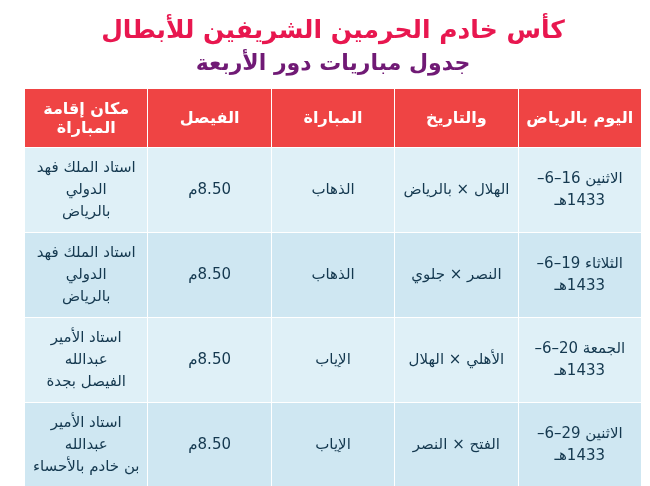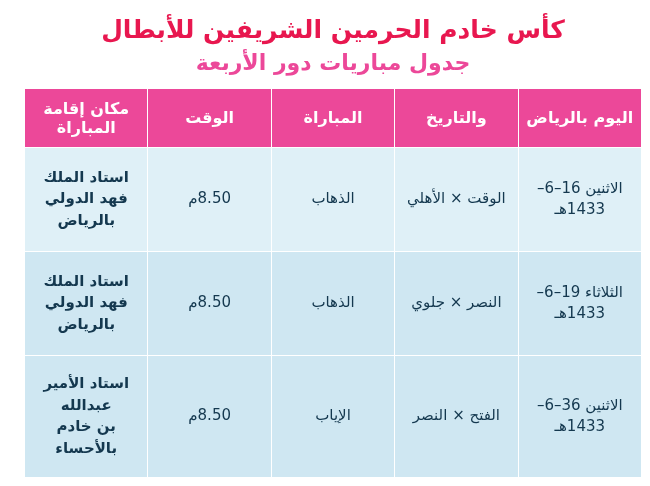--- a/index.html
+++ b/index.html
@@ -27,40 +27,40 @@
     text-align: center;
   }
   .title-main {
     color: #e8174f;
     font-size: 25px;
     font-weight: bold;
     line-height: 1.25;
     letter-spacing: 0px;
   }
   .title-sub {
-    color: #ec4899;
+    color: #701a75;
     font-size: 22px;
     font-weight: bold;
     line-height: 1.3;
     margin-top: 4px;
   }
   .table-wrap {
     flex: 1;
     padding: 0 8px 8px 8px;
     box-sizing: border-box;
   }
   table.schedule {
     width: 100%;
     height: 100%;
     border-collapse: collapse;
     table-layout: fixed;
     direction: rtl;
   }
   table.schedule th {
-    background: #ec4899;
+    background: #ef4444;
     color: #ffffff;
     font-size: 16px;
     font-weight: bold;
     height: 54px;
     text-align: center;
     vertical-align: middle;
     border: 1px solid #ffffff;
     padding: 2px 4px;
   }
   table.schedule td {
@@ -75,21 +75,20 @@
     height: 72px;
   }
   table.schedule tr.row-alt td {
     background: #cfe7f2;
   }
   td.col-date {
     font-size: 14.5px;
   }
   td.col-venue {
     font-size: 15px;
-    font-weight: bold;
   }
   .cell-line {
     display: block;
   }
 </style>
 </head>
 <body>
 
 <div class="page">
 
@@ -98,32 +97,32 @@
     <div class="title-sub">جدول مباريات دور الأربعة</div>
   </div>
 
   <div class="table-wrap">
     <table class="schedule">
       <thead>
         <tr>
           <th>اليوم بالرياض</th>
           <th>والتاريخ</th>
           <th>المباراة</th>
-          <th>الوقت</th>
+          <th>الفيصل</th>
           <th>مكان إقامة المباراة</th>
         </tr>
       </thead>
       <tbody>
 
         <tr class="row-main">
           <td class="col-date">
             <span class="cell-line">الاثنين 16–6–</span>
             <span class="cell-line">1433هـ</span>
           </td>
-          <td class="col-teams">الوقت × الأهلي</td>
+          <td class="col-teams">الهلال × بالرياض</td>
           <td class="col-leg">الذهاب</td>
           <td class="col-time">8.50م</td>
           <td class="col-venue">
             <span class="cell-line">استاد الملك فهد الدولي</span>
             <span class="cell-line">بالرياض</span>
           </td>
         </tr>
 
         <tr class="row-alt">
           <td class="col-date">
@@ -132,24 +131,37 @@
           </td>
           <td class="col-teams">النصر × جلوي</td>
           <td class="col-leg">الذهاب</td>
           <td class="col-time">8.50م</td>
           <td class="col-venue">
             <span class="cell-line">استاد الملك فهد الدولي</span>
             <span class="cell-line">بالرياض</span>
           </td>
         </tr>
 
+        <tr class="row-main">
+          <td class="col-date">
+            <span class="cell-line">الجمعة 20–6–</span>
+            <span class="cell-line">1433هـ</span>
+          </td>
+          <td class="col-teams">الأهلي × الهلال</td>
+          <td class="col-leg">الإياب</td>
+          <td class="col-time">8.50م</td>
+          <td class="col-venue">
+            <span class="cell-line">استاد الأمير عبدالله</span>
+            <span class="cell-line">الفيصل بجدة</span>
+          </td>
+        </tr>
 
         <tr class="row-alt">
           <td class="col-date">
-            <span class="cell-line">الاثنين 36–6–</span>
+            <span class="cell-line">الاثنين 29–6–</span>
             <span class="cell-line">1433هـ</span>
           </td>
           <td class="col-teams">الفتح × النصر</td>
           <td class="col-leg">الإياب</td>
           <td class="col-time">8.50م</td>
           <td class="col-venue">
             <span class="cell-line">استاد الأمير عبدالله</span>
             <span class="cell-line">بن خادم بالأحساء</span>
           </td>
         </tr>

